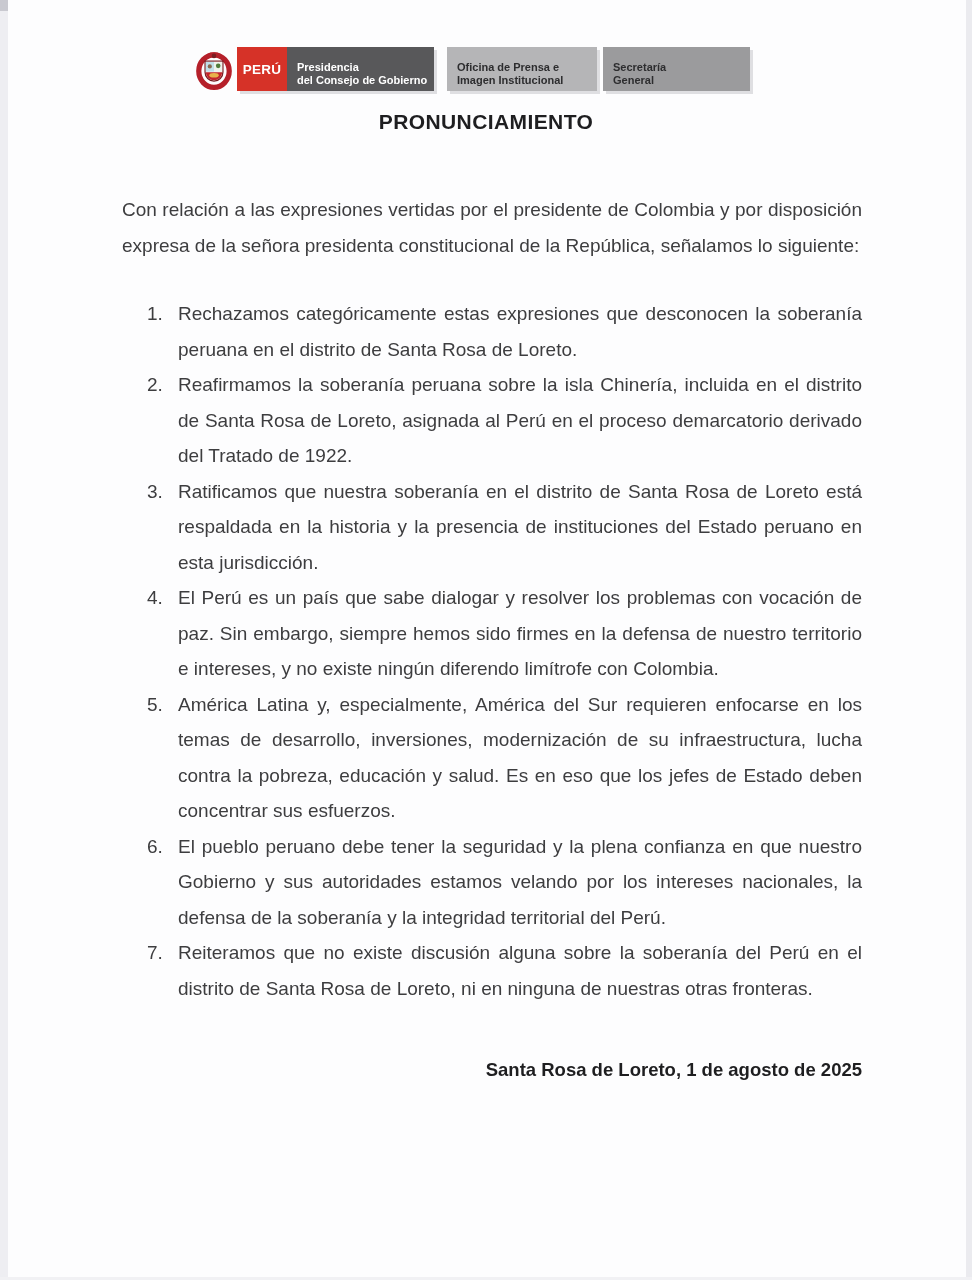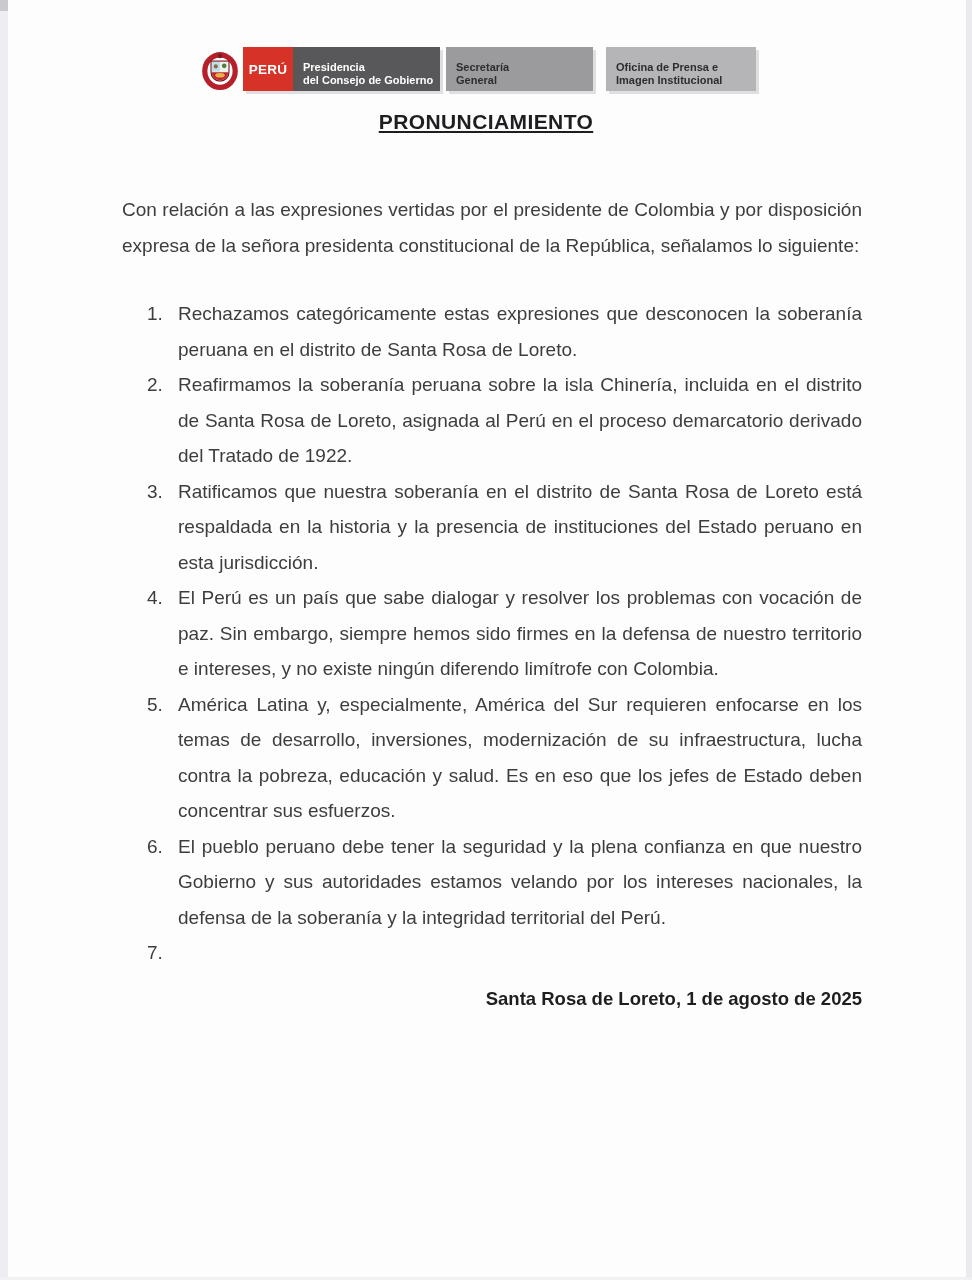--- a/index.html
+++ b/index.html
@@ -12,39 +12,39 @@
     color:#3c3c3e;
   }
   
   .edge-left{position:absolute;left:0;top:0;width:8px;height:1280px;background:#eeeef2;}
   .edge-corner{position:absolute;left:0;top:0;width:8px;height:11px;background:#c9c9d0;}
   .edge-right{position:absolute;right:0;top:0;width:6px;height:1280px;background:#ebebef;}
   .edge-bottom{position:absolute;left:0;bottom:0;width:972px;height:3px;background:#f1f1f4;}
 
   
   .logo-bar{
-    position:absolute;left:196px;top:47px;height:44px;
+    position:absolute;left:190px;top:47px;height:44px;
     display:flex;align-items:flex-start;
   }
   .emblem-box{width:47px;height:44px;display:flex;align-items:center;justify-content:center;background:transparent;}
   .hblock{height:44px;box-sizing:border-box;box-shadow:3px 3px 0 rgba(186,186,193,0.45);}
   .hblock-red{
     width:50px;background:#d63228;color:#ffffff;
     display:flex;align-items:center;justify-content:center;
     font-weight:bold;font-size:13.5px;letter-spacing:0.2px;
   }
   .hblock-dark{width:147px;background:#58585a;color:#ffffff;}
   .hblock-mid{width:147px;background:#9b9b9d;color:#2d2d2f;margin-left:6px;}
   .hblock-light{width:150px;background:#b5b5b7;color:#2d2d2f;margin-left:13px;}
   .hblock-text{font-size:11px;font-weight:bold;line-height:13px;padding:14px 0 0 10px;}
 
   .doc-title{
     position:absolute;top:110px;left:0;width:972px;
     text-align:center;font-size:21px;font-weight:bold;
-    letter-spacing:0.4px;color:#1e1e20;text-decoration:underline;
+    letter-spacing:0.4px;color:#1e1e20;
   }
 
   .doc-body{
     position:absolute;left:122px;top:192px;width:740px;
     font-size:19px;line-height:35.5px;
     text-align:justify;color:#3d3d3f;
   }
   .intro{margin:0;}
   ol.points{list-style:none;margin:33px 0 0 0;padding:0;}
   li.point{position:relative;padding-left:56px;}
@@ -79,30 +79,30 @@
   </div>
   <div class="hblock hblock-red">
     <span>PERÚ</span>
   </div>
   <div class="hblock hblock-dark">
     <div class="hblock-text">
       <div>Presidencia</div>
       <div>del Consejo de Gobierno</div>
     </div>
   </div>
+  <div class="hblock hblock-light">
+    <div class="hblock-text">
+      <div>Oficina de Prensa e</div>
+      <div>Imagen Institucional</div>
+    </div>
+  </div>
   <div class="hblock hblock-mid">
     <div class="hblock-text">
       <div>Secretaría</div>
       <div>General</div>
-    </div>
-  </div>
-  <div class="hblock hblock-light">
-    <div class="hblock-text">
-      <div>Oficina de Prensa e</div>
-      <div>Imagen Institucional</div>
     </div>
   </div>
 </div>
 
 <div class="doc-title">PRONUNCIAMIENTO</div>
 
 <div class="doc-body">
   <p class="intro">Con relación a las expresiones vertidas por el presidente de Colombia y por disposición expresa de la señora presidenta constitucional de la República, señalamos lo siguiente:</p>
 
   <ol class="points">
@@ -125,17 +125,18 @@
     <li class="point">
       <span class="point-num">5.</span>
       <span>América Latina y, especialmente, América del Sur requieren enfocarse en los temas de desarrollo, inversiones, modernización de su infraestructura, lucha contra la pobreza, educación y salud. Es en eso que los jefes de Estado deben concentrar sus esfuerzos.</span>
     </li>
     <li class="point">
       <span class="point-num">6.</span>
       <span>El pueblo peruano debe tener la seguridad y la plena confianza en que nuestro Gobierno y sus autoridades estamos velando por los intereses nacionales, la defensa de la soberanía y la integridad territorial del Perú.</span>
     </li>
     <li class="point">
       <span class="point-num">7.</span>
+      <span>Reiteramos que no existe discusión alguna sobre la soberanía del Perú en el distrito de Santa Rosa de Loreto, ni en ninguna de nuestras otras fronteras.</span>
     </li>
   </ol>
 
   <div class="dateline">Santa Rosa de Loreto, 1 de agosto de 2025</div>
 </div>
 
 </body></html>

